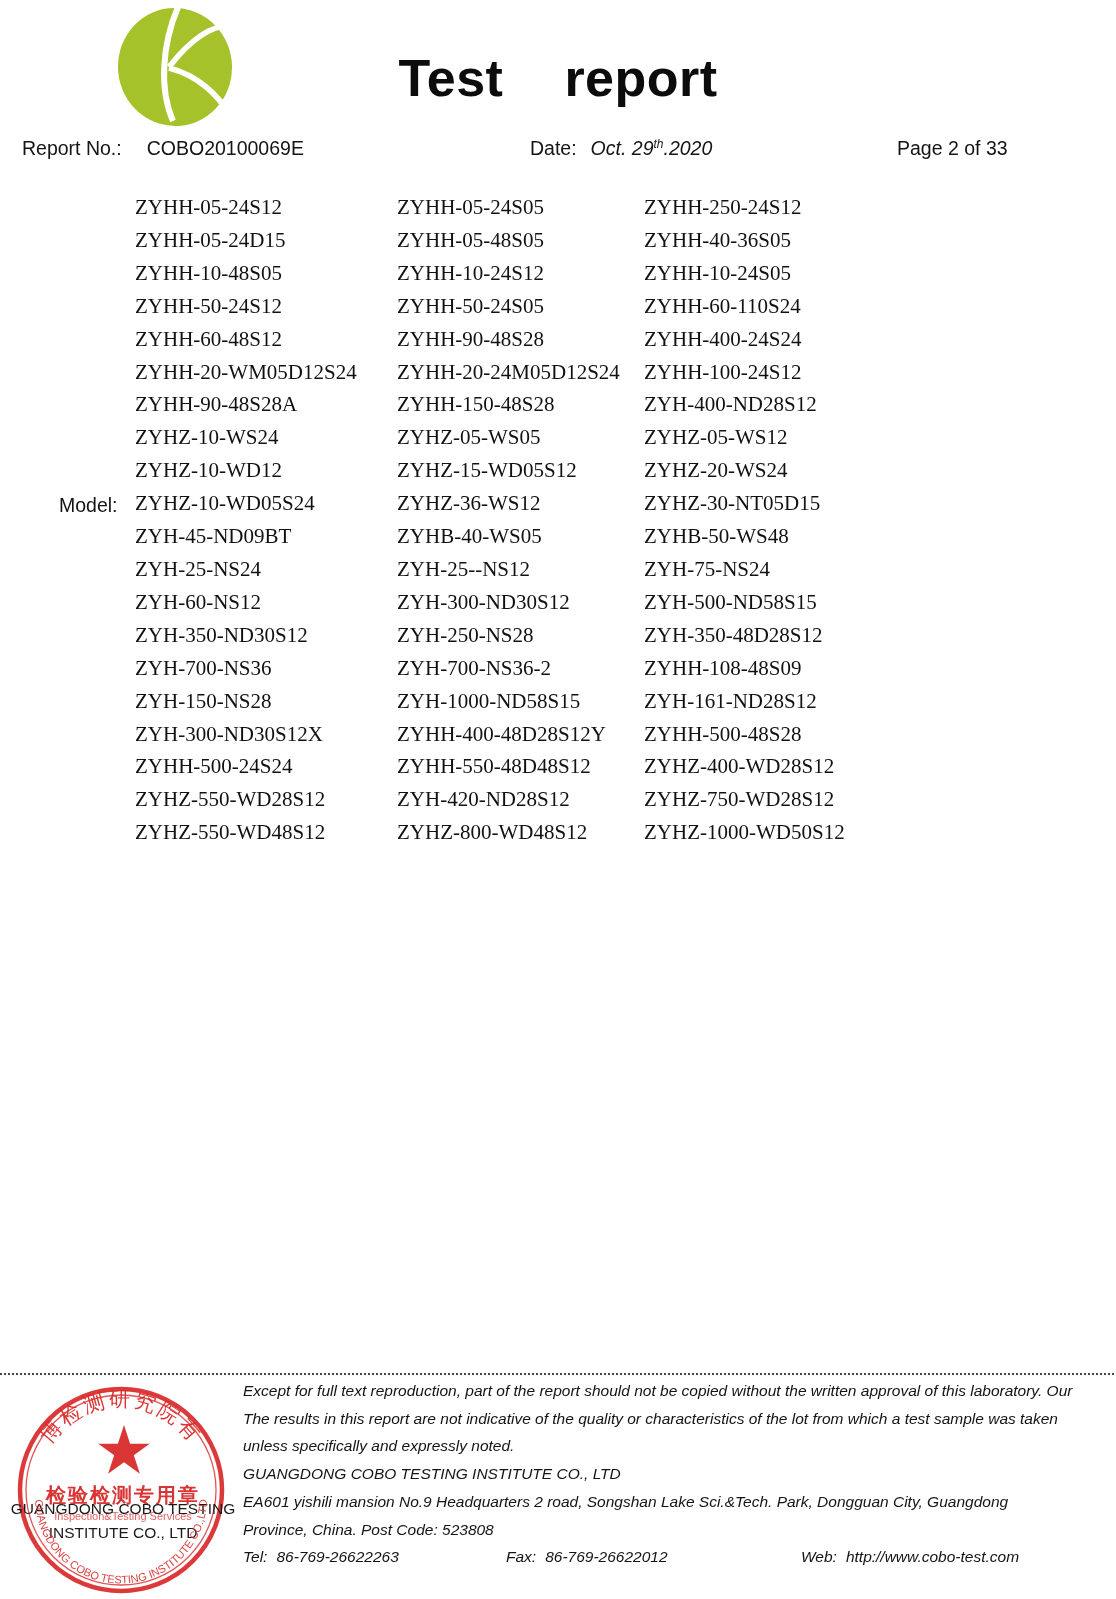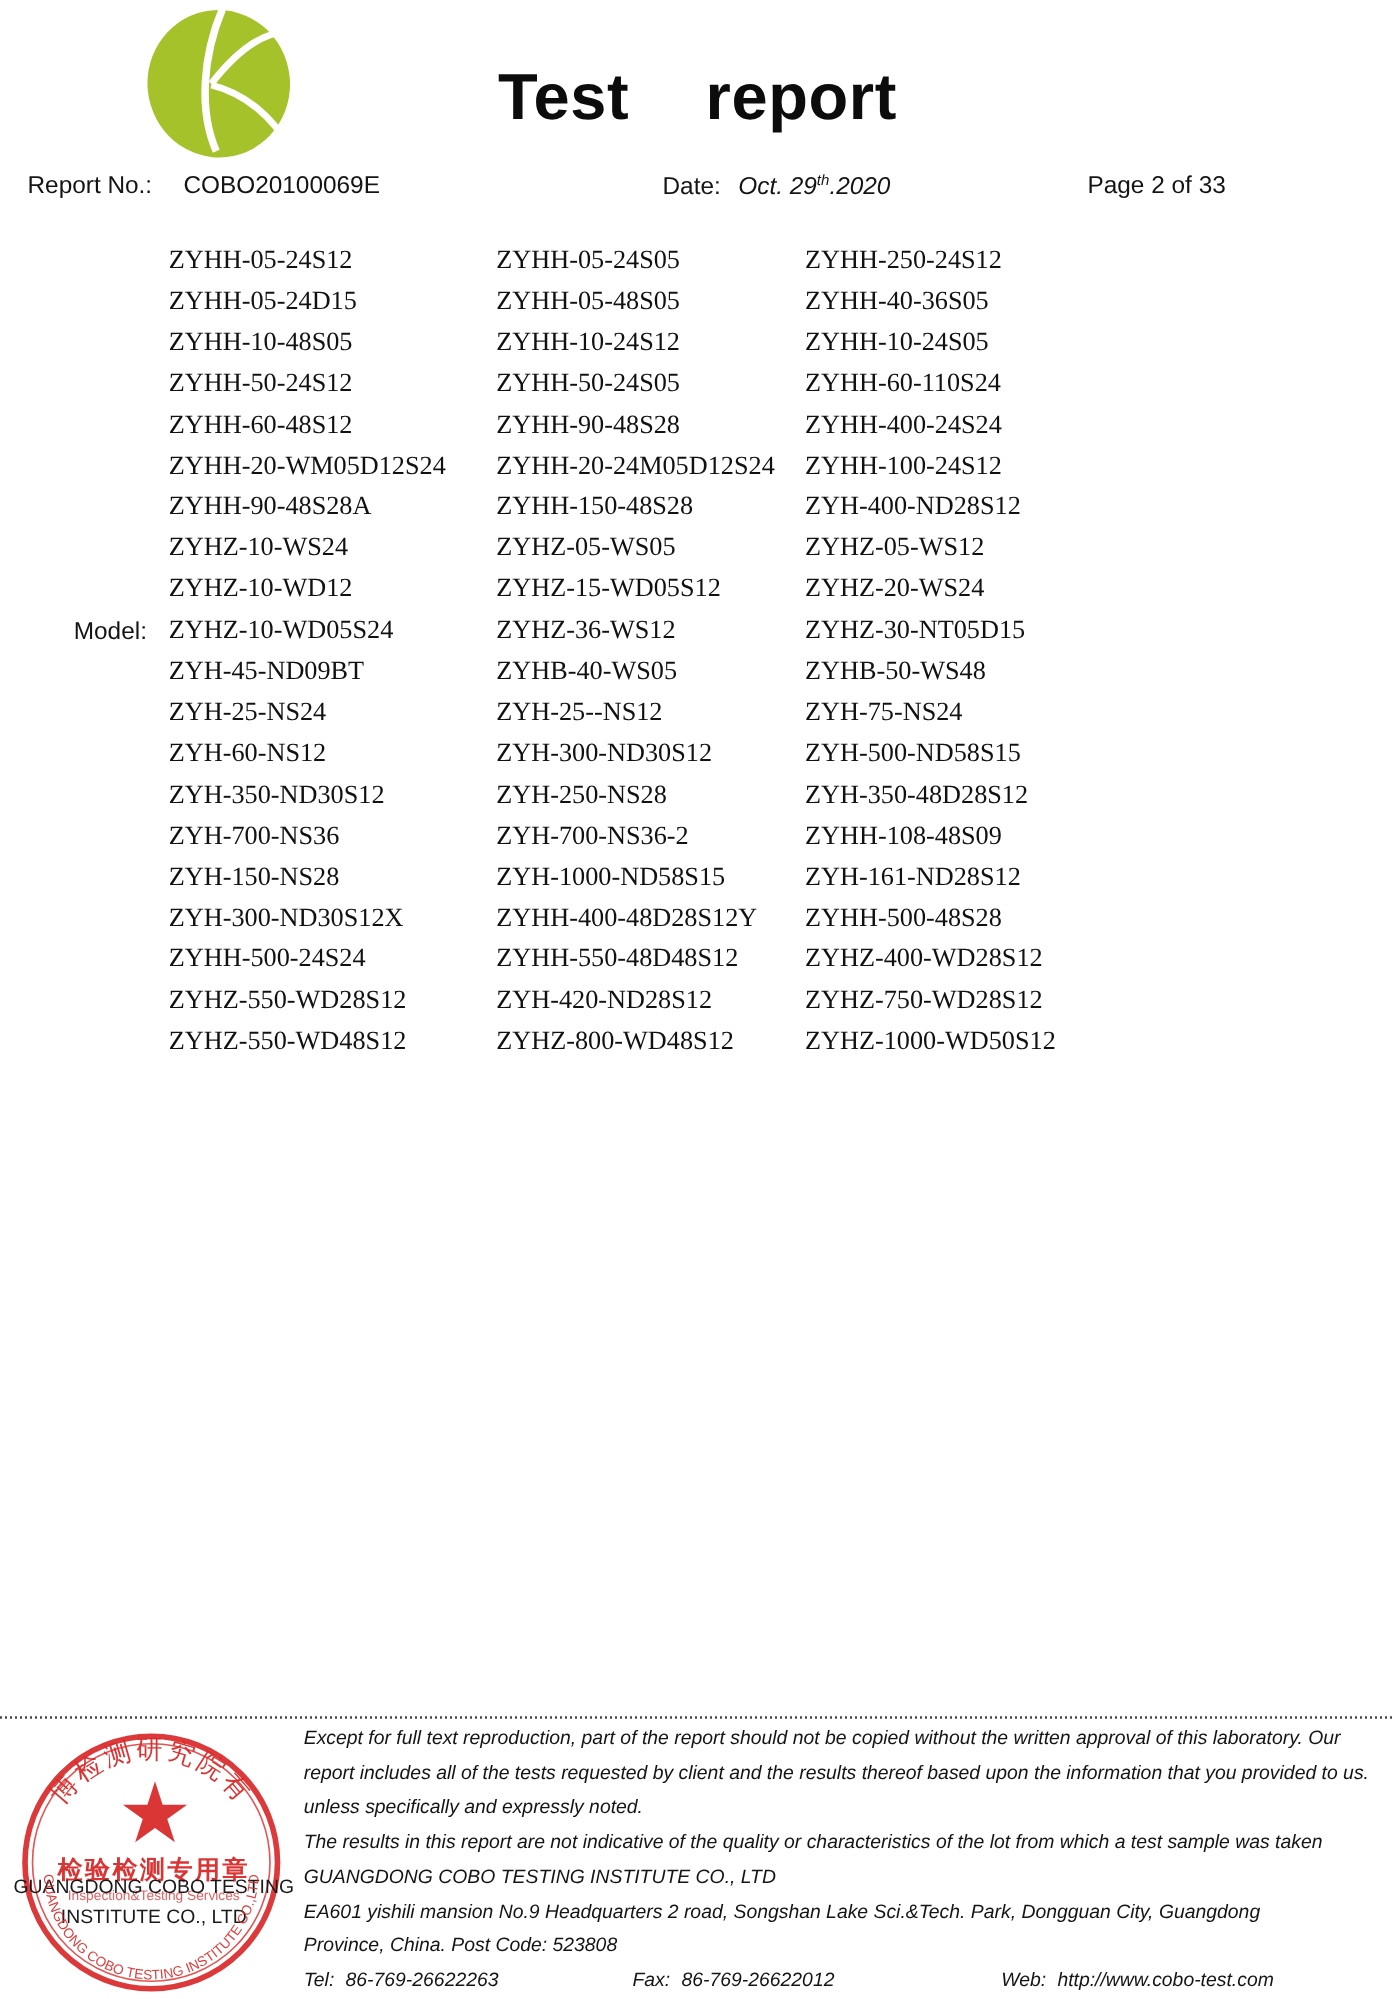--- a/index.html
+++ b/index.html
@@ -7,21 +7,21 @@
         font-family:"Liberation Sans",sans-serif;color:#161616;}
 
   
   .logo{position:absolute;left:114px;top:5px;width:148px;height:130px;}
   .title{position:absolute;left:0;top:48px;width:1116px;text-align:center;
          font-size:52px;font-weight:bold;color:#0c0c0c;word-spacing:46px;letter-spacing:0.5px;}
   .hline{position:absolute;left:0;top:137px;width:1116px;height:28px;font-size:19.5px;color:#141414;}
   .hl-group{position:absolute;top:0;white-space:nowrap;}
   .g-report{left:22px;}
   .g-date{left:530px;}
-  .g-page{left:870px;}
+  .g-page{left:897px;}
   .hl-val-report{margin-left:25px;}
   .hl-val-date{margin-left:14px;font-style:italic;}
   .sup{font-size:12px;vertical-align:7px;}
 
   
   .model-label{position:absolute;left:14px;top:494px;font-size:19.5px;color:#141414;margin-left:45px;}
   .model-table{position:absolute;left:135px;top:191px;display:grid;
                grid-template-columns:260px 245px 255px;
                font-family:"Liberation Serif","DejaVu Serif",serif;
                font-size:21px;line-height:32.9px;color:#111;}
@@ -130,23 +130,22 @@
       <div class="mcell c3">ZYHZ-750-WD28S12</div>
       <div class="mcell c1">ZYHZ-550-WD48S12</div>
       <div class="mcell c2">ZYHZ-800-WD48S12</div>
       <div class="mcell c3">ZYHZ-1000-WD50S12</div>
     </div>
 
   <div class="footer-rule"></div>
 
   <div class="footer-text">
     <div class="f-line">Except for full text reproduction, part of the report should not be copied without the written approval of this laboratory. Our</div>
-    <div class="f-line">report includes all of the tests requested by client and the results thereof based upon the information that you provided to us.</div>
+    <div class="f-line">The results in this report are not indicative of the quality or characteristics of the lot from which a test sample was taken</div>
     <div class="f-line">unless specifically and expressly noted.</div>
-    <div class="f-line">The results in this report are not indicative of the quality or characteristics of the lot from which a test sample was taken</div>
     <div class="f-line">GUANGDONG COBO TESTING INSTITUTE CO., LTD</div>
     <div class="f-line">EA601 yishili mansion No.9 Headquarters 2 road, Songshan Lake Sci.&amp;Tech. Park, Dongguan City, Guangdong</div>
     <div class="f-line">Province, China. Post Code: 523808</div>
     <div class="contact-line">
       <span class="contact c-tel"><span class="lbl">Tel:</span><span>86-769-26622263</span></span>
       <span class="contact c-fax"><span class="lbl">Fax:</span><span>86-769-26622012</span></span>
       <span class="contact c-web"><span class="lbl">Web:</span><span>http://www.cobo-test.com</span></span>
     </div>
   </div>
 

